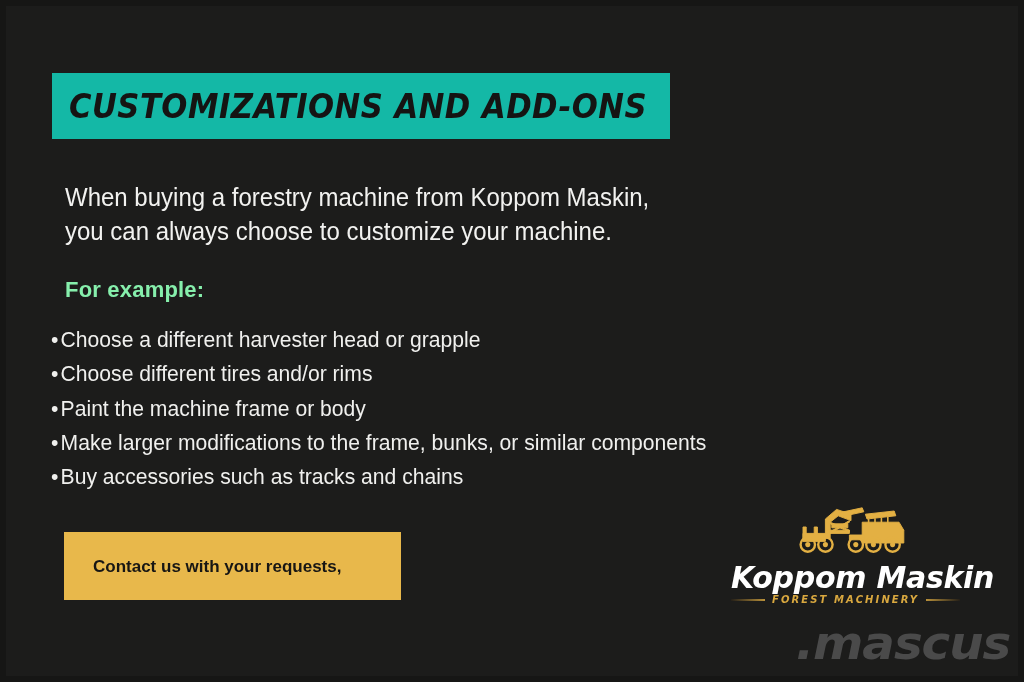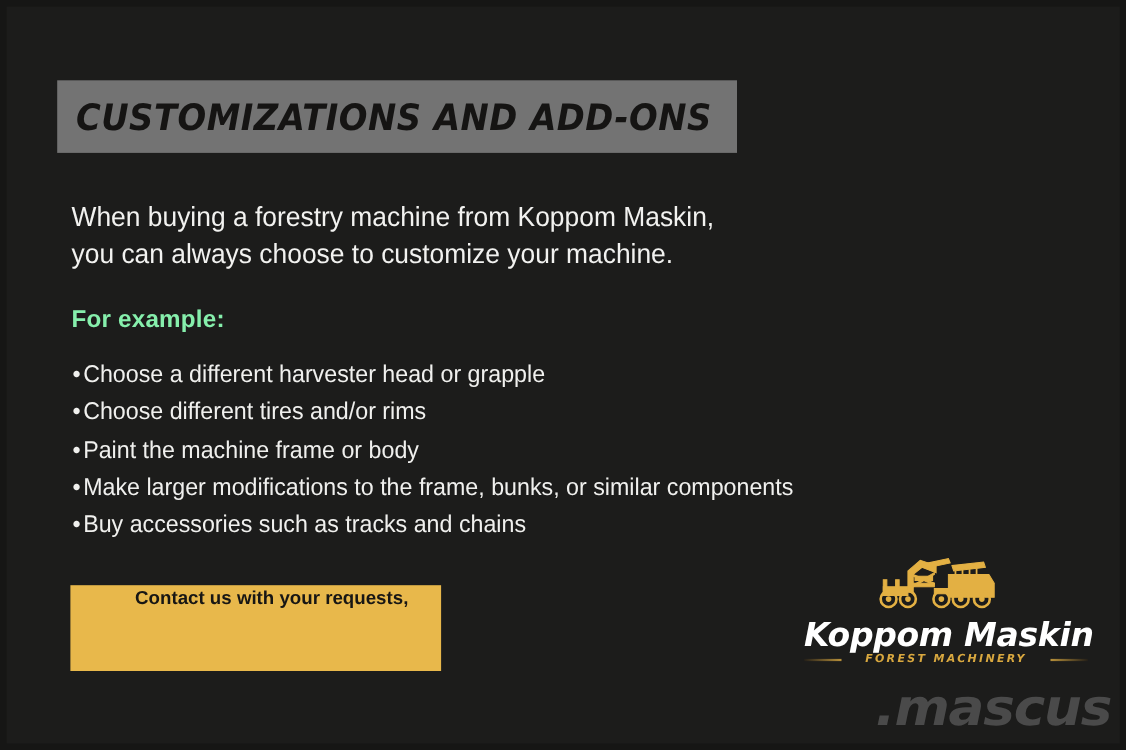--- a/index.html
+++ b/index.html
@@ -20,21 +20,21 @@
     position:absolute; inset:0;
     border:6px solid #161615;
     pointer-events:none;
   }
 
   
   .title-banner {
     position:absolute;
     left:52px; top:73px;
     width:618px; height:66px;
-    background:#737373;
+    background:#14b8a6;
     display:flex; align-items:center;
     padding-left:17px;
   }
   .title-text {
     font-family:"DejaVu Sans", sans-serif;
     font-weight:bold;
     font-style:italic;
     font-size:33px;
     letter-spacing:0.5px;
     color:#151413;
@@ -61,21 +61,21 @@
     left:65px; top:277px;
     color:#86efac;
     font-size:22px;
     font-weight:bold;
     letter-spacing:0.2px;
   }
 
   
   .bullets {
     position:absolute;
-    left:66px; top:323px;
+    left:51px; top:323px;
     width:760px;
     list-style:none;
   }
   .bullets li {
     color:#f0f0ee;
     font-size:22px;
     line-height:34.3px;
     white-space:nowrap;
     transform:scaleX(0.96);
     transform-origin:left center;
@@ -83,24 +83,24 @@
   .bullets li .dot {
     display:inline-block;
     width:10px;
     color:#f0f0ee;
   }
 
   
   .contact-box {
     position:absolute;
     left:64px; top:532px;
-    width:337px; height:78px;
+    width:337px; height:68px;
     background:#e8b84b;
     display:flex;
-    flex-direction:row;
+    flex-direction:column;
     justify-content:center;
     padding-left:29px;
   }
   .contact-box .line {
     color:#171614;
     font-size:17px;
     font-weight:bold;
     line-height:23px;
     white-space:nowrap;
   }
@@ -149,22 +149,22 @@
     font-style:italic;
     font-size:30px;
     color:#ffffff;
     letter-spacing:-0.3px;
     white-space:nowrap;
   }
   .brand-sub-row {
     position:absolute;
     left:0; top:91px;
     width:258px;
-    display:flex; align-items:center; justify-content:space-between;
-    gap:19px;
+    display:flex; align-items:center; justify-content:flex-start;
+    gap:7px;
   }
   .brand-sub-row .rule {
     height:2px; width:34px;
     background:linear-gradient(to right,#241f18,#b8903a);
   }
   .brand-sub-row .rule.right {
     background:linear-gradient(to left,#241f18,#b8903a);
   }
   .brand-sub {
     font-family:"DejaVu Sans", sans-serif;

